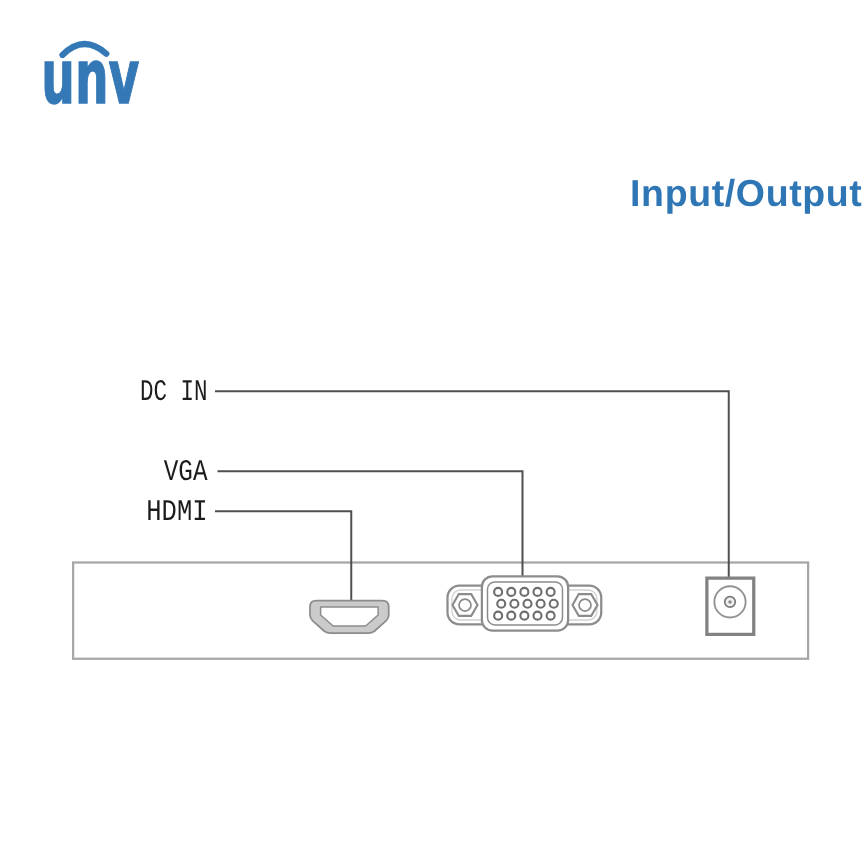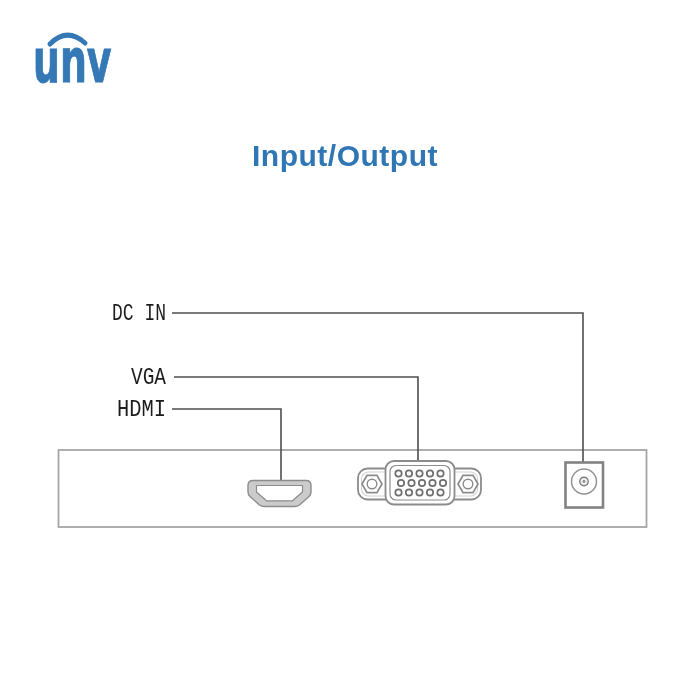--- a/index.html
+++ b/index.html
@@ -12,21 +12,21 @@
   }
   .logo {
     position: absolute;
     left: 28px; top: 20px;
     width: 140px; height: 85px;
   }
   .page-title {
     position: absolute;
     top: 139px; left: 0;
     width: 690px;
-    text-align: center;
+    text-align: right;
     font-family: "Liberation Sans", sans-serif;
     font-size: 30px;
     font-weight: bold;
     letter-spacing: 0.5px;
     color: #2f76b5;
   }
   .diagram {
     position: absolute;
     left: 0; top: 280px;
     width: 690px; height: 290px;

